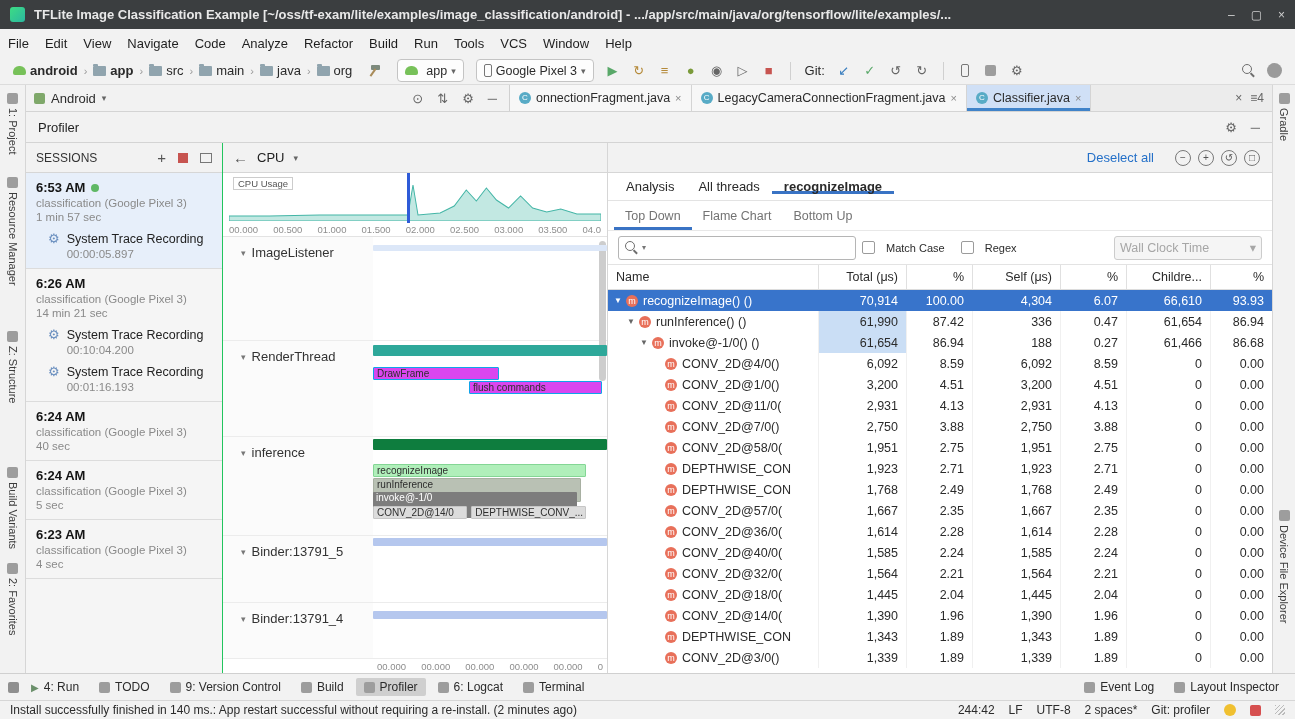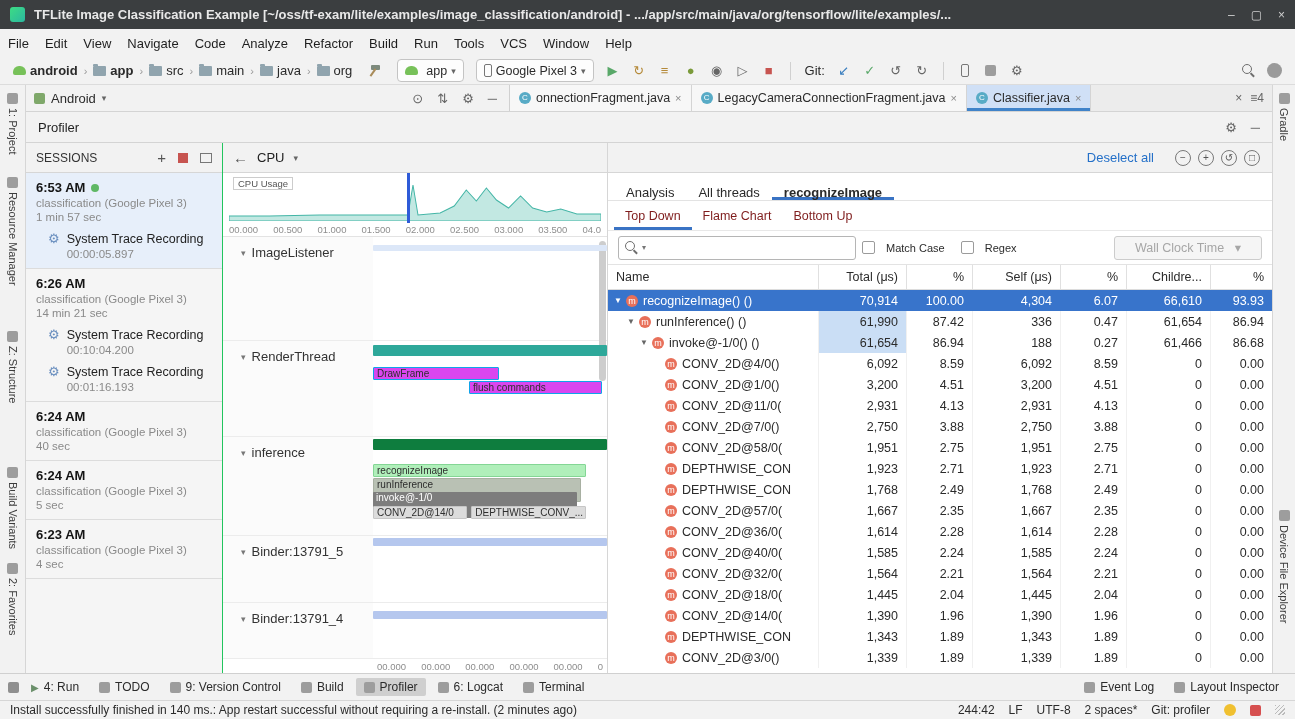--- a/index.html
+++ b/index.html
@@ -114,32 +114,32 @@
   .chip-darkgray{background:#7d7d7d;color:#fff}
   .chip-lightgreen{background:var(--light_green_chip);border:1px solid #84d695}
   .tl-axis{height:14px;flex:none;display:flex;justify-content:space-between;margin-left:150px;padding:0 4px;align-items:center}
   .tl-scroll{position:absolute;right:1px;top:4px;width:7px;height:140px;background:#cdcdcd;border-radius:4px}
 
   
   .analysis{flex:1;display:flex;flex-direction:column;background:#fff;min-width:0}
   .an-header{height:30px;flex:none;display:flex;align-items:center;justify-content:flex-end;background:#f2f2f2;border-bottom:1px solid #d6d6d6;padding:0 12px}
   .deselect{color:var(--link_blue);font-size:13px;margin-right:14px}
   .circ{width:16px;height:16px;border:1.5px solid #787878;border-radius:50%;display:inline-flex;align-items:center;justify-content:center;font-size:10px;color:#555;margin-left:7px}
-  .an-tabs{height:28px;flex:none;display:flex;align-items:flex-end;border-bottom:1px solid #e3e3e3;padding:0 6px}
+  .an-tabs{height:28px;flex:none;display:flex;align-items:center;border-bottom:1px solid #e3e3e3;padding:0 6px}
   .atab{display:inline-flex;align-items:center;padding:0 12px;font-size:13px;color:#2a2a2a}
   .atab.sel{font-weight:bold;box-shadow:inset 0 -3px 0 var(--accent_blue)}
   .an-subtabs{height:30px;flex:none;display:flex;align-items:stretch;border-bottom:1px solid #e8e8e8;padding:0 6px}
-  .stab{display:inline-flex;align-items:center;padding:0 11px;font-size:12.5px;color:#7f1d1d}
+  .stab{display:inline-flex;align-items:center;padding:0 11px;font-size:12.5px;color:#737373}
   .stab.sel{box-shadow:inset 0 -3px 0 var(--accent_blue)}
   .an-filter{height:34px;flex:none;display:flex;align-items:center;padding:0 10px;border-bottom:1px solid #e3e3e3;gap:6px}
   .searchbox{width:238px;height:24px;border:1px solid #b5b5b5;border-radius:3px;background:#fff;display:flex;align-items:center;padding:0 5px;gap:3px}
   .searchbox .caret{font-size:8px;color:#777}
   .cb{width:13px;height:13px;border:1px solid #9b9b9b;border-radius:2px;background:#fff;display:inline-block;flex:none}
   .cb-label{font-size:11px;margin-right:10px;margin-left:5px}
-  .wallclock{margin-left:auto;width:148px;height:24px;border:1px solid #cccccc;border-radius:3px;background:#f5f5f5;color:#a6a6a6;font-size:12.5px;display:flex;align-items:center;padding:0 20px;justify-content:space-between}
+  .wallclock{margin-left:auto;width:148px;height:24px;border:1px solid #cccccc;border-radius:3px;background:#f5f5f5;color:#a6a6a6;font-size:12.5px;display:flex;align-items:center;padding:0 5px;justify-content:space-between}
   .an-table{flex:1;display:flex;flex-direction:column;min-height:0}
   .thead{display:flex;height:25px;flex:none;align-items:center;border-bottom:1px solid #dcdcdc}
   .hcell{font-size:12.5px;color:#2b2b2b;padding:0 8px;border-left:1px solid #e0e0e0;text-align:right;height:100%;display:flex;align-items:center;justify-content:flex-end}
   .hcell.c-name{border-left:none;text-align:left;justify-content:flex-start}
   .tbody{flex:1;overflow:hidden}
   .trow{display:flex;height:21px;align-items:stretch;font-size:12.5px}
   .trow.sel{background:var(--selection_blue);color:#fff}
   .cell{display:flex;align-items:center;border-left:1px solid #f0f0f0;overflow:hidden}
   .cell.c-name{border-left:none;padding-left:6px}
   .trow.sel .cell{border-left-color:transparent}

